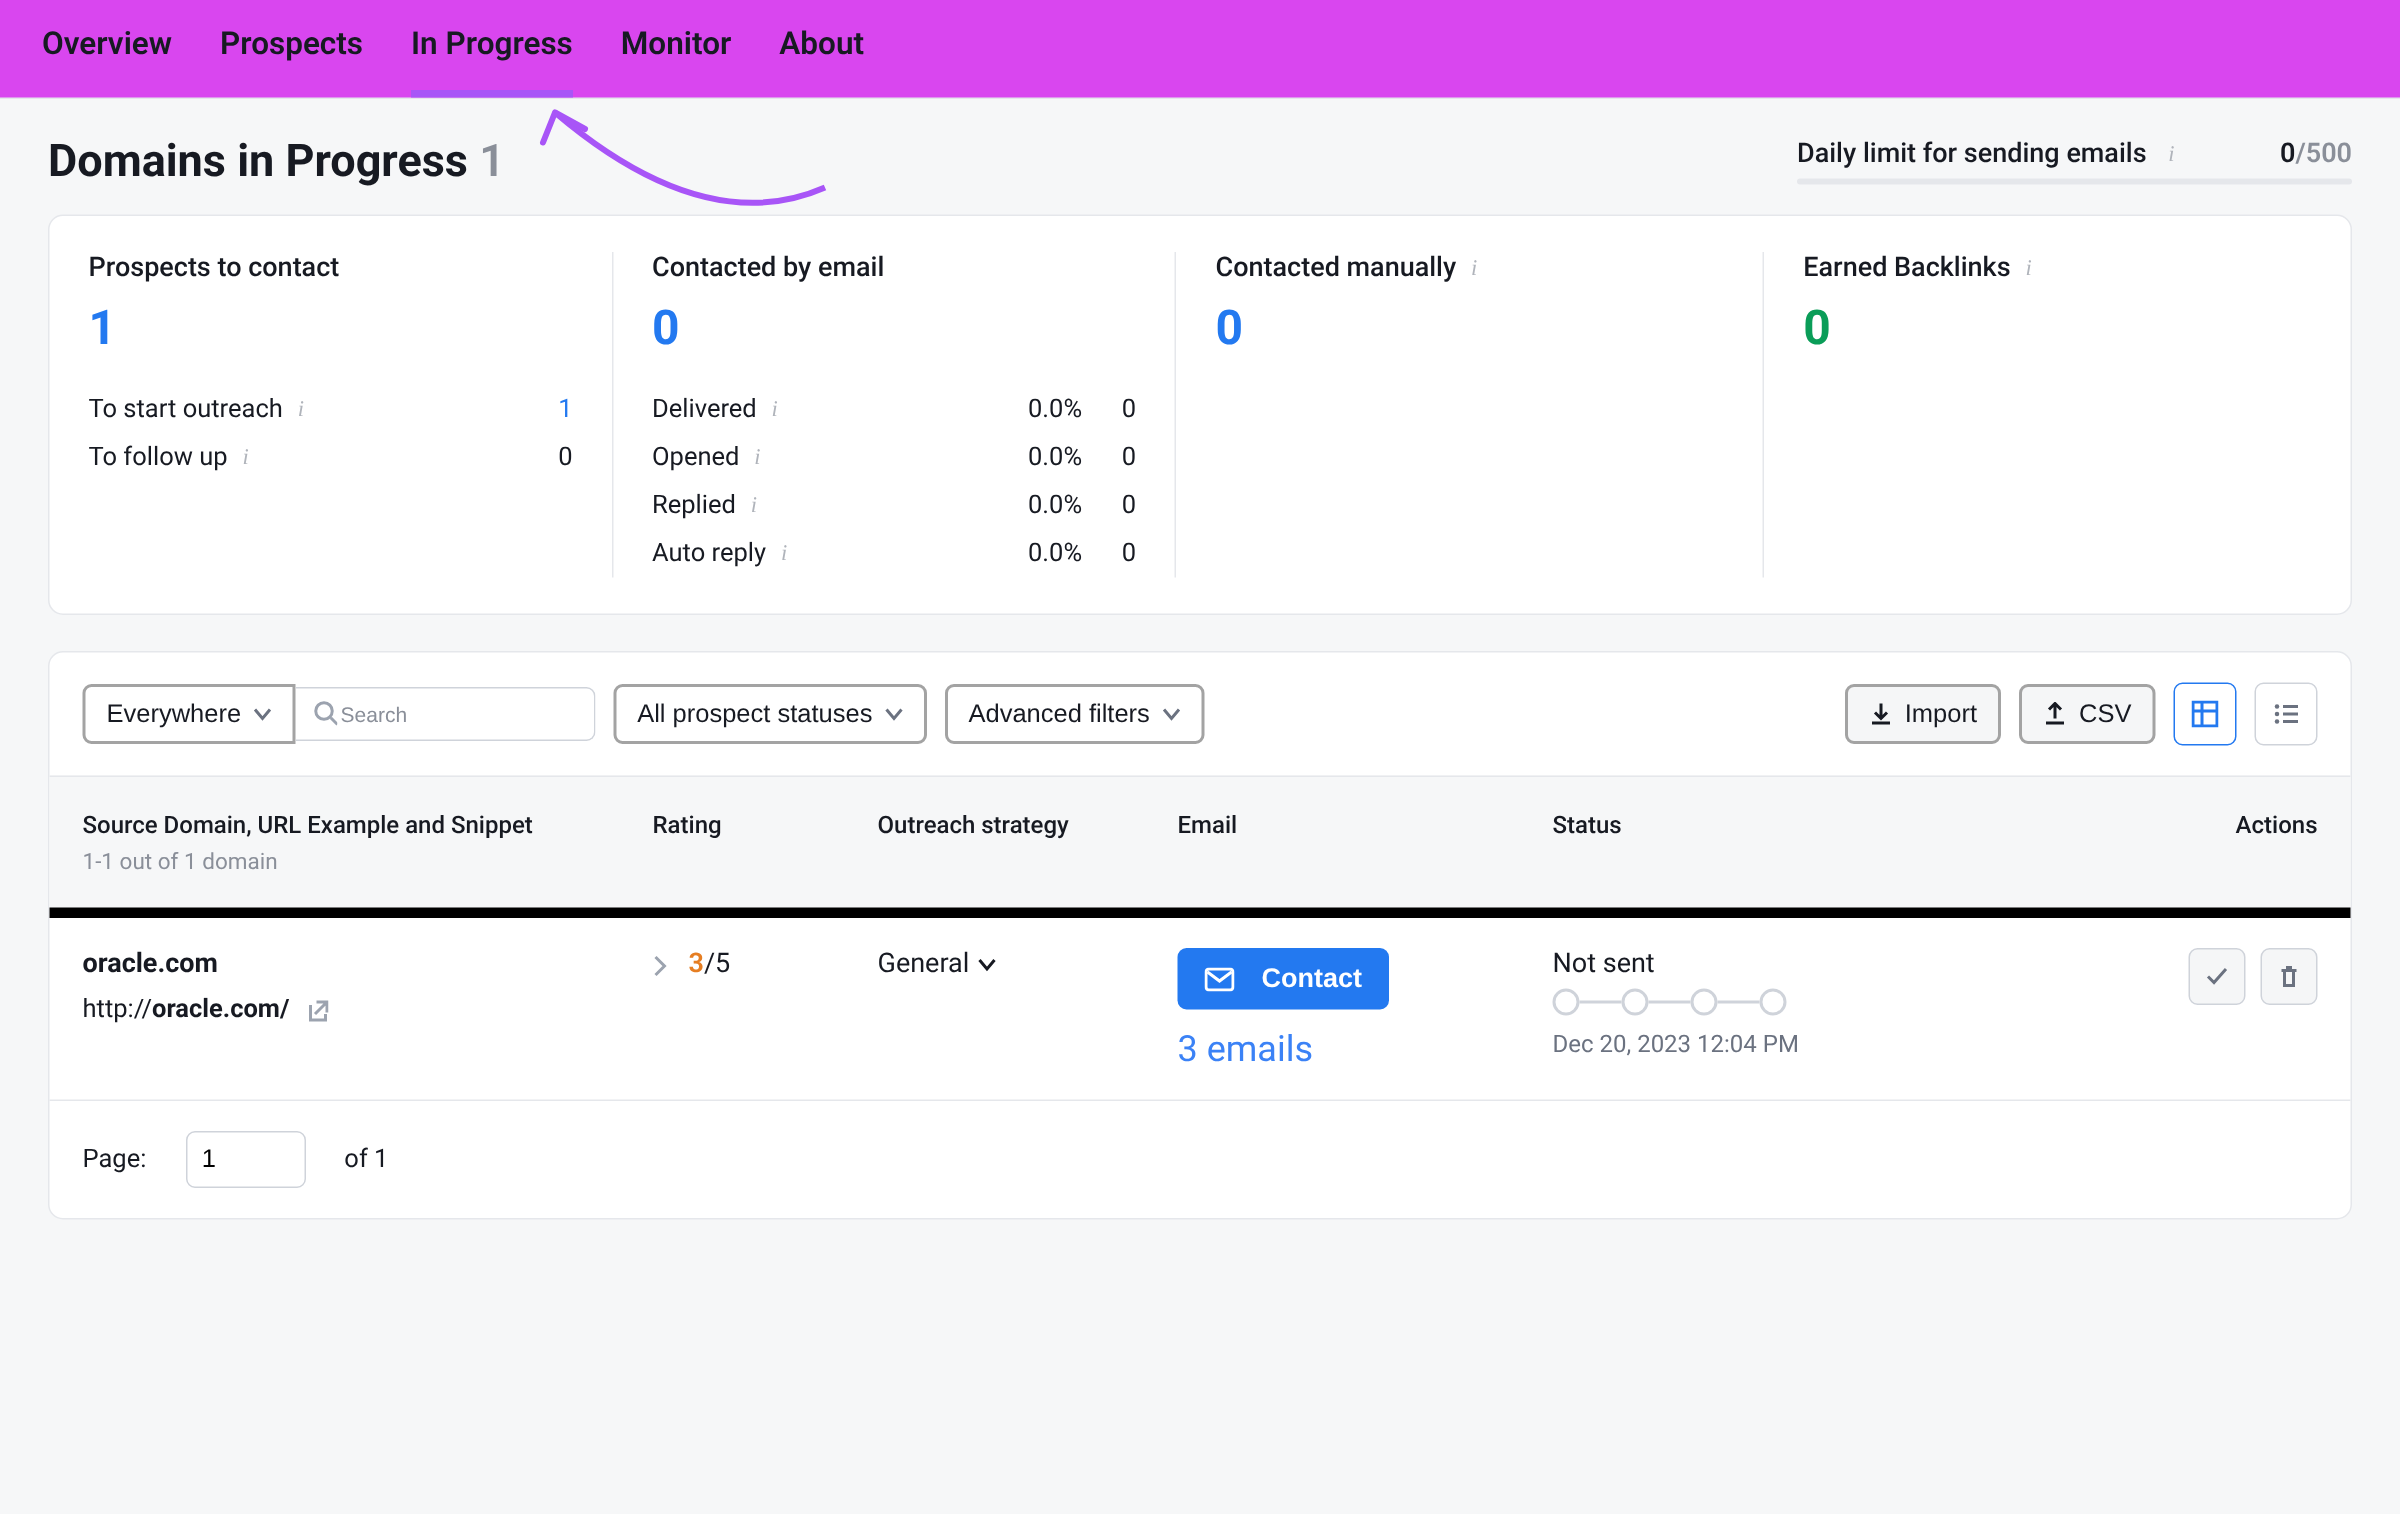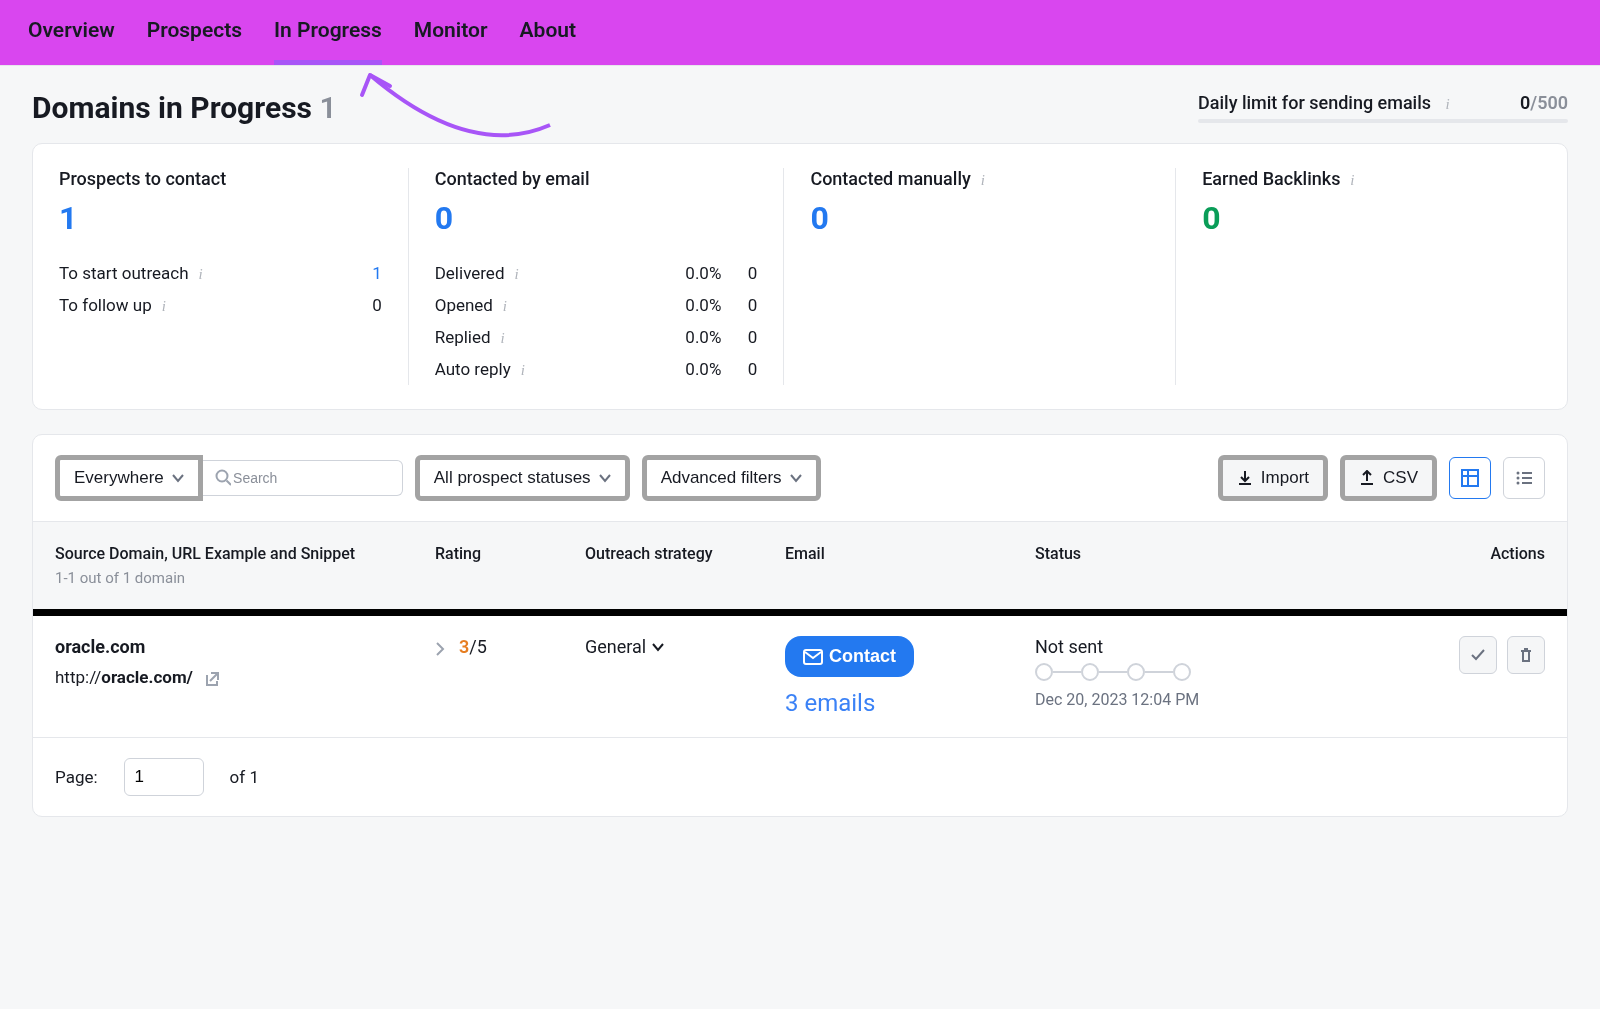--- a/index.html
+++ b/index.html
@@ -111,21 +111,21 @@
   .filter-row {
     display: flex;
     align-items: center;
     padding: 20px 22px;
     gap: 12px;
   }
   .btn {
     display: inline-flex;
     align-items: center;
     gap: 8px;
-    border: 5px solid #a3a3a3;
+    border: 2px solid #a3a3a3;
     background: #fff;
     border-radius: 6px;
     padding: 8px 14px;
     font-size: 17px;
     color: #171a22;
     cursor: pointer;
   }
   .btn.gray {
     background: #f5f6f7;
   }
@@ -202,27 +202,27 @@
   .rating-max { color: #171a22; }
   .chevron-small { color: #9ca3af; margin-right: 10px; }
   .strategy-btn {
     display: inline-flex; align-items: center; gap: 6px;
     font-size: 18px; cursor: pointer;
   }
   .contact-btn {
     background: #2379f0;
     color: #fff;
     border: none;
-    border-radius: 16px;
+    border-radius: 6px;
     padding: 10px 18px;
     font-size: 18px;
     font-weight: 600;
     display: inline-flex;
     align-items: center;
-    gap: 6px;
+    gap: 18px;
     cursor: pointer;
   }
   .emails-link {
     color: #3b82f6;
     font-size: 24px;
     margin-top: 12px;
     cursor: pointer;
     display: block;
   }
   .status-label { font-size: 18px; margin-bottom: 6px; }

